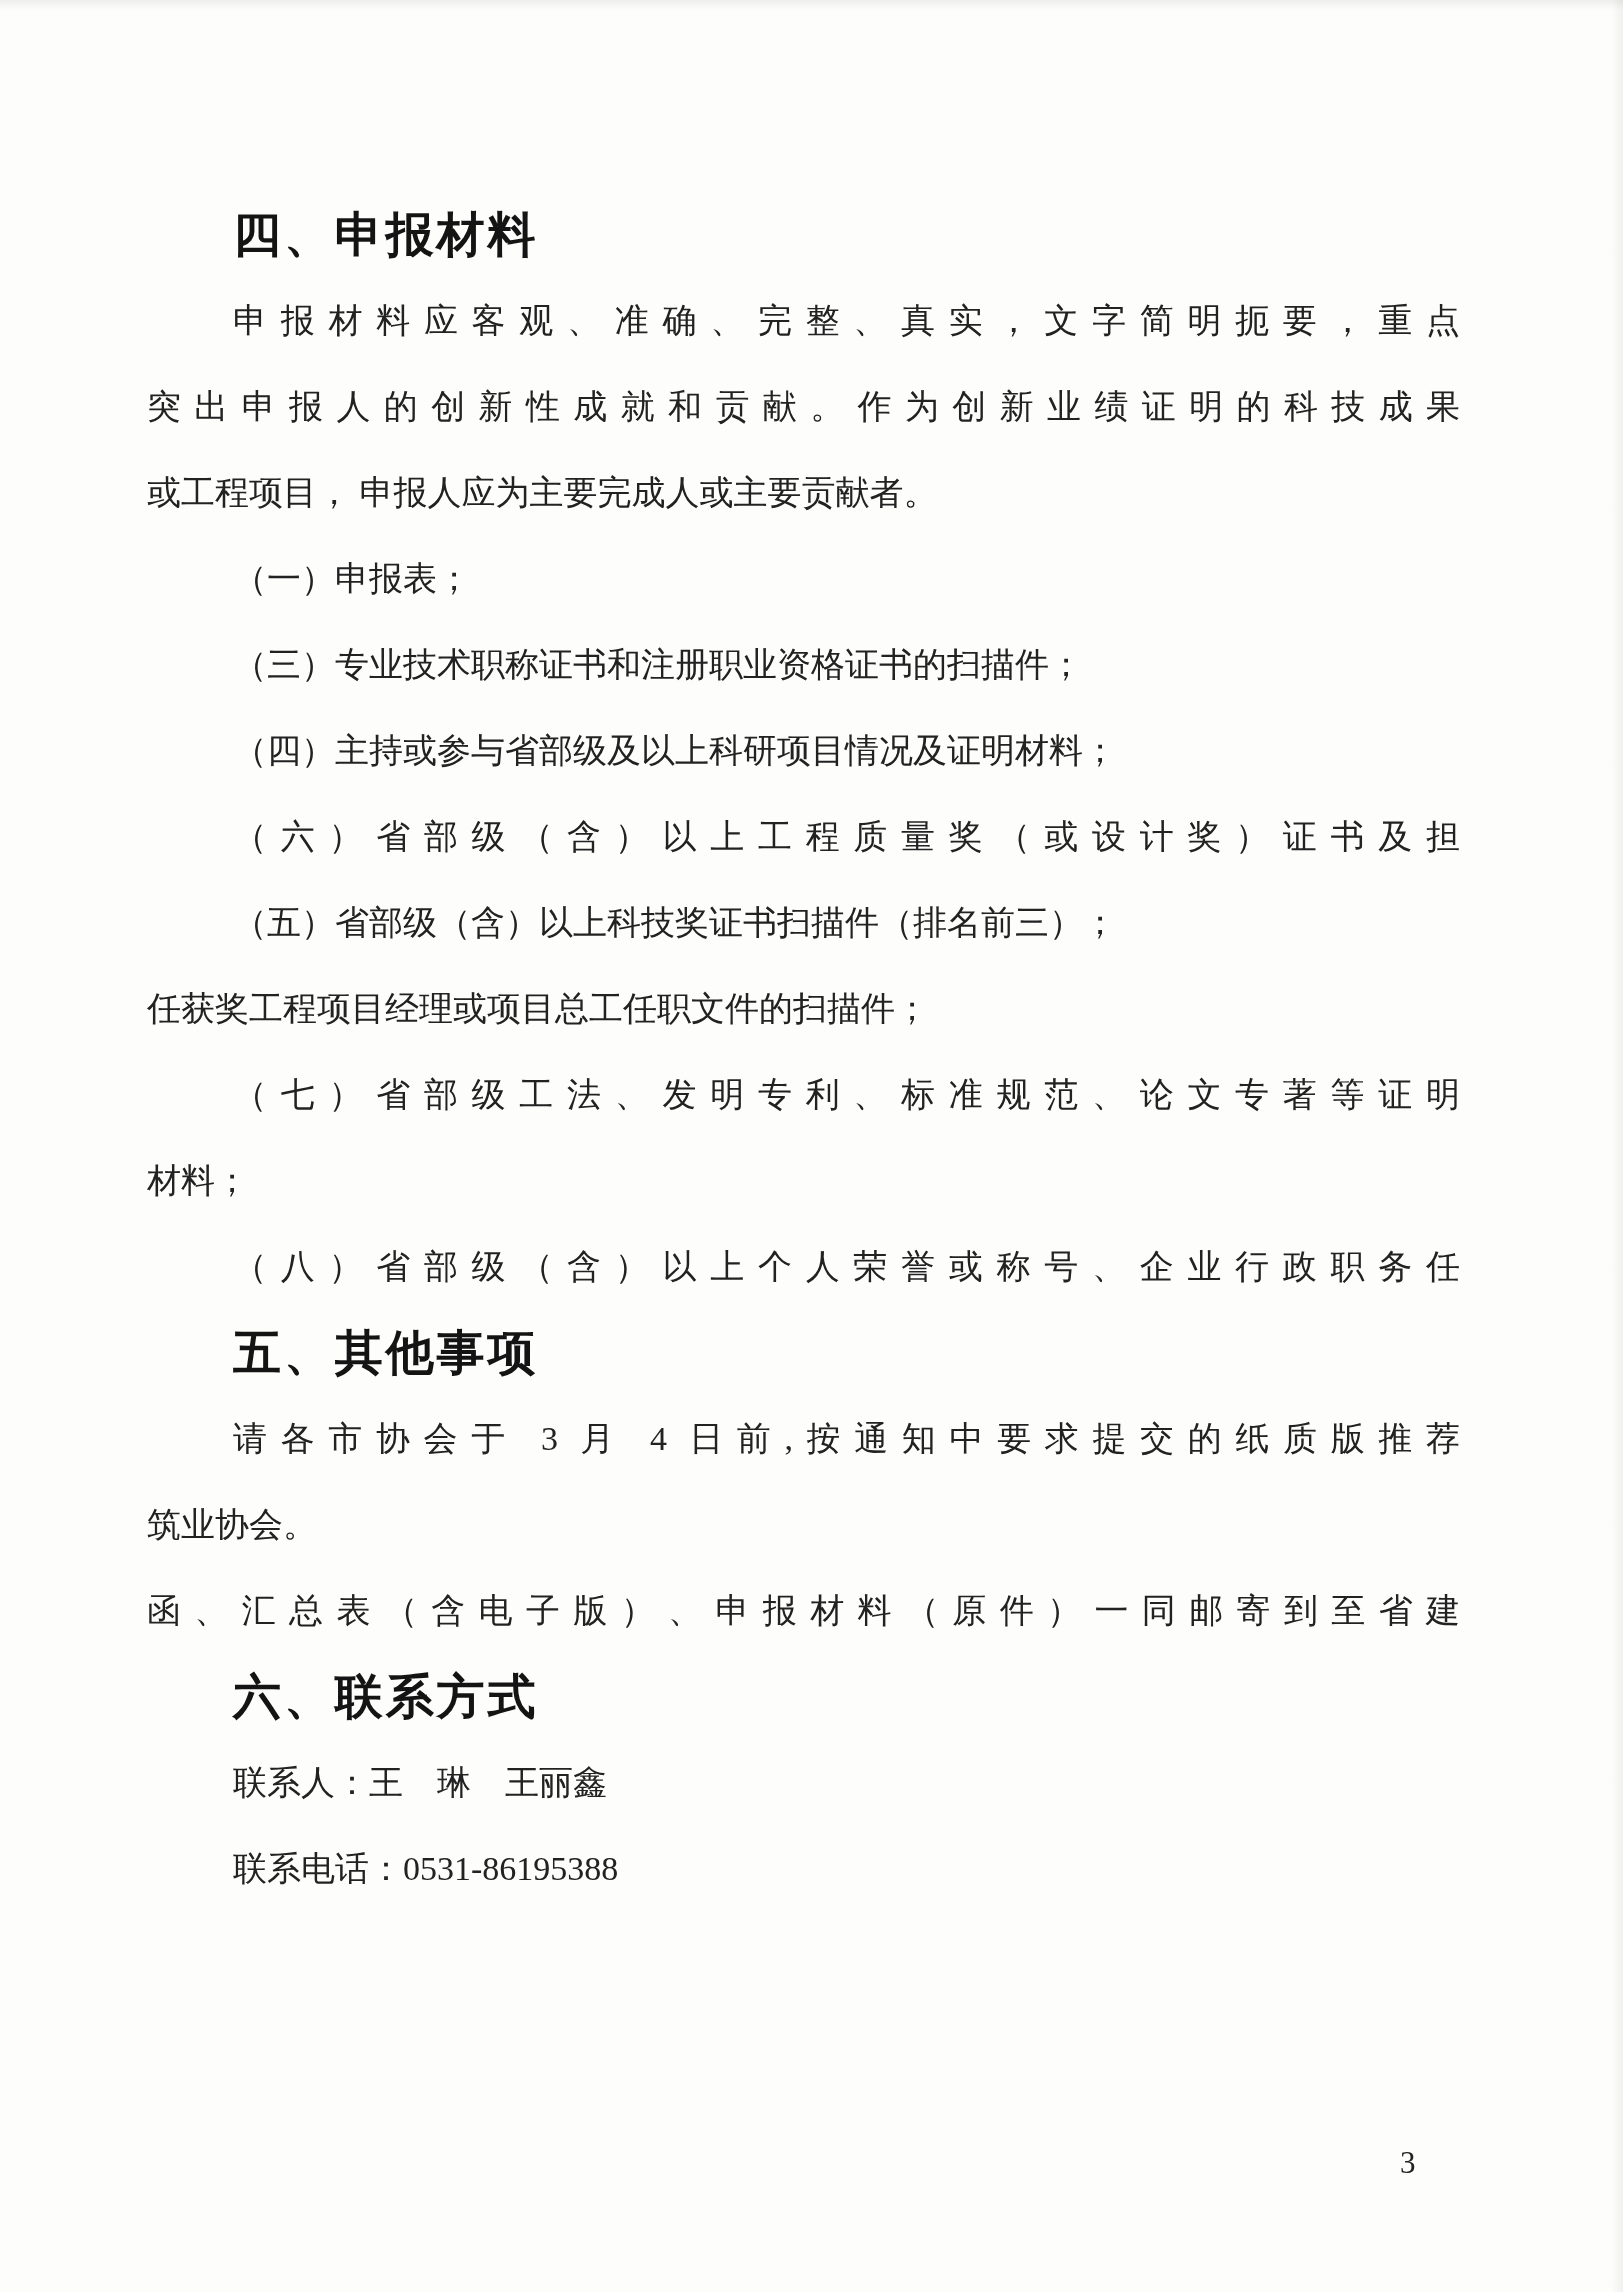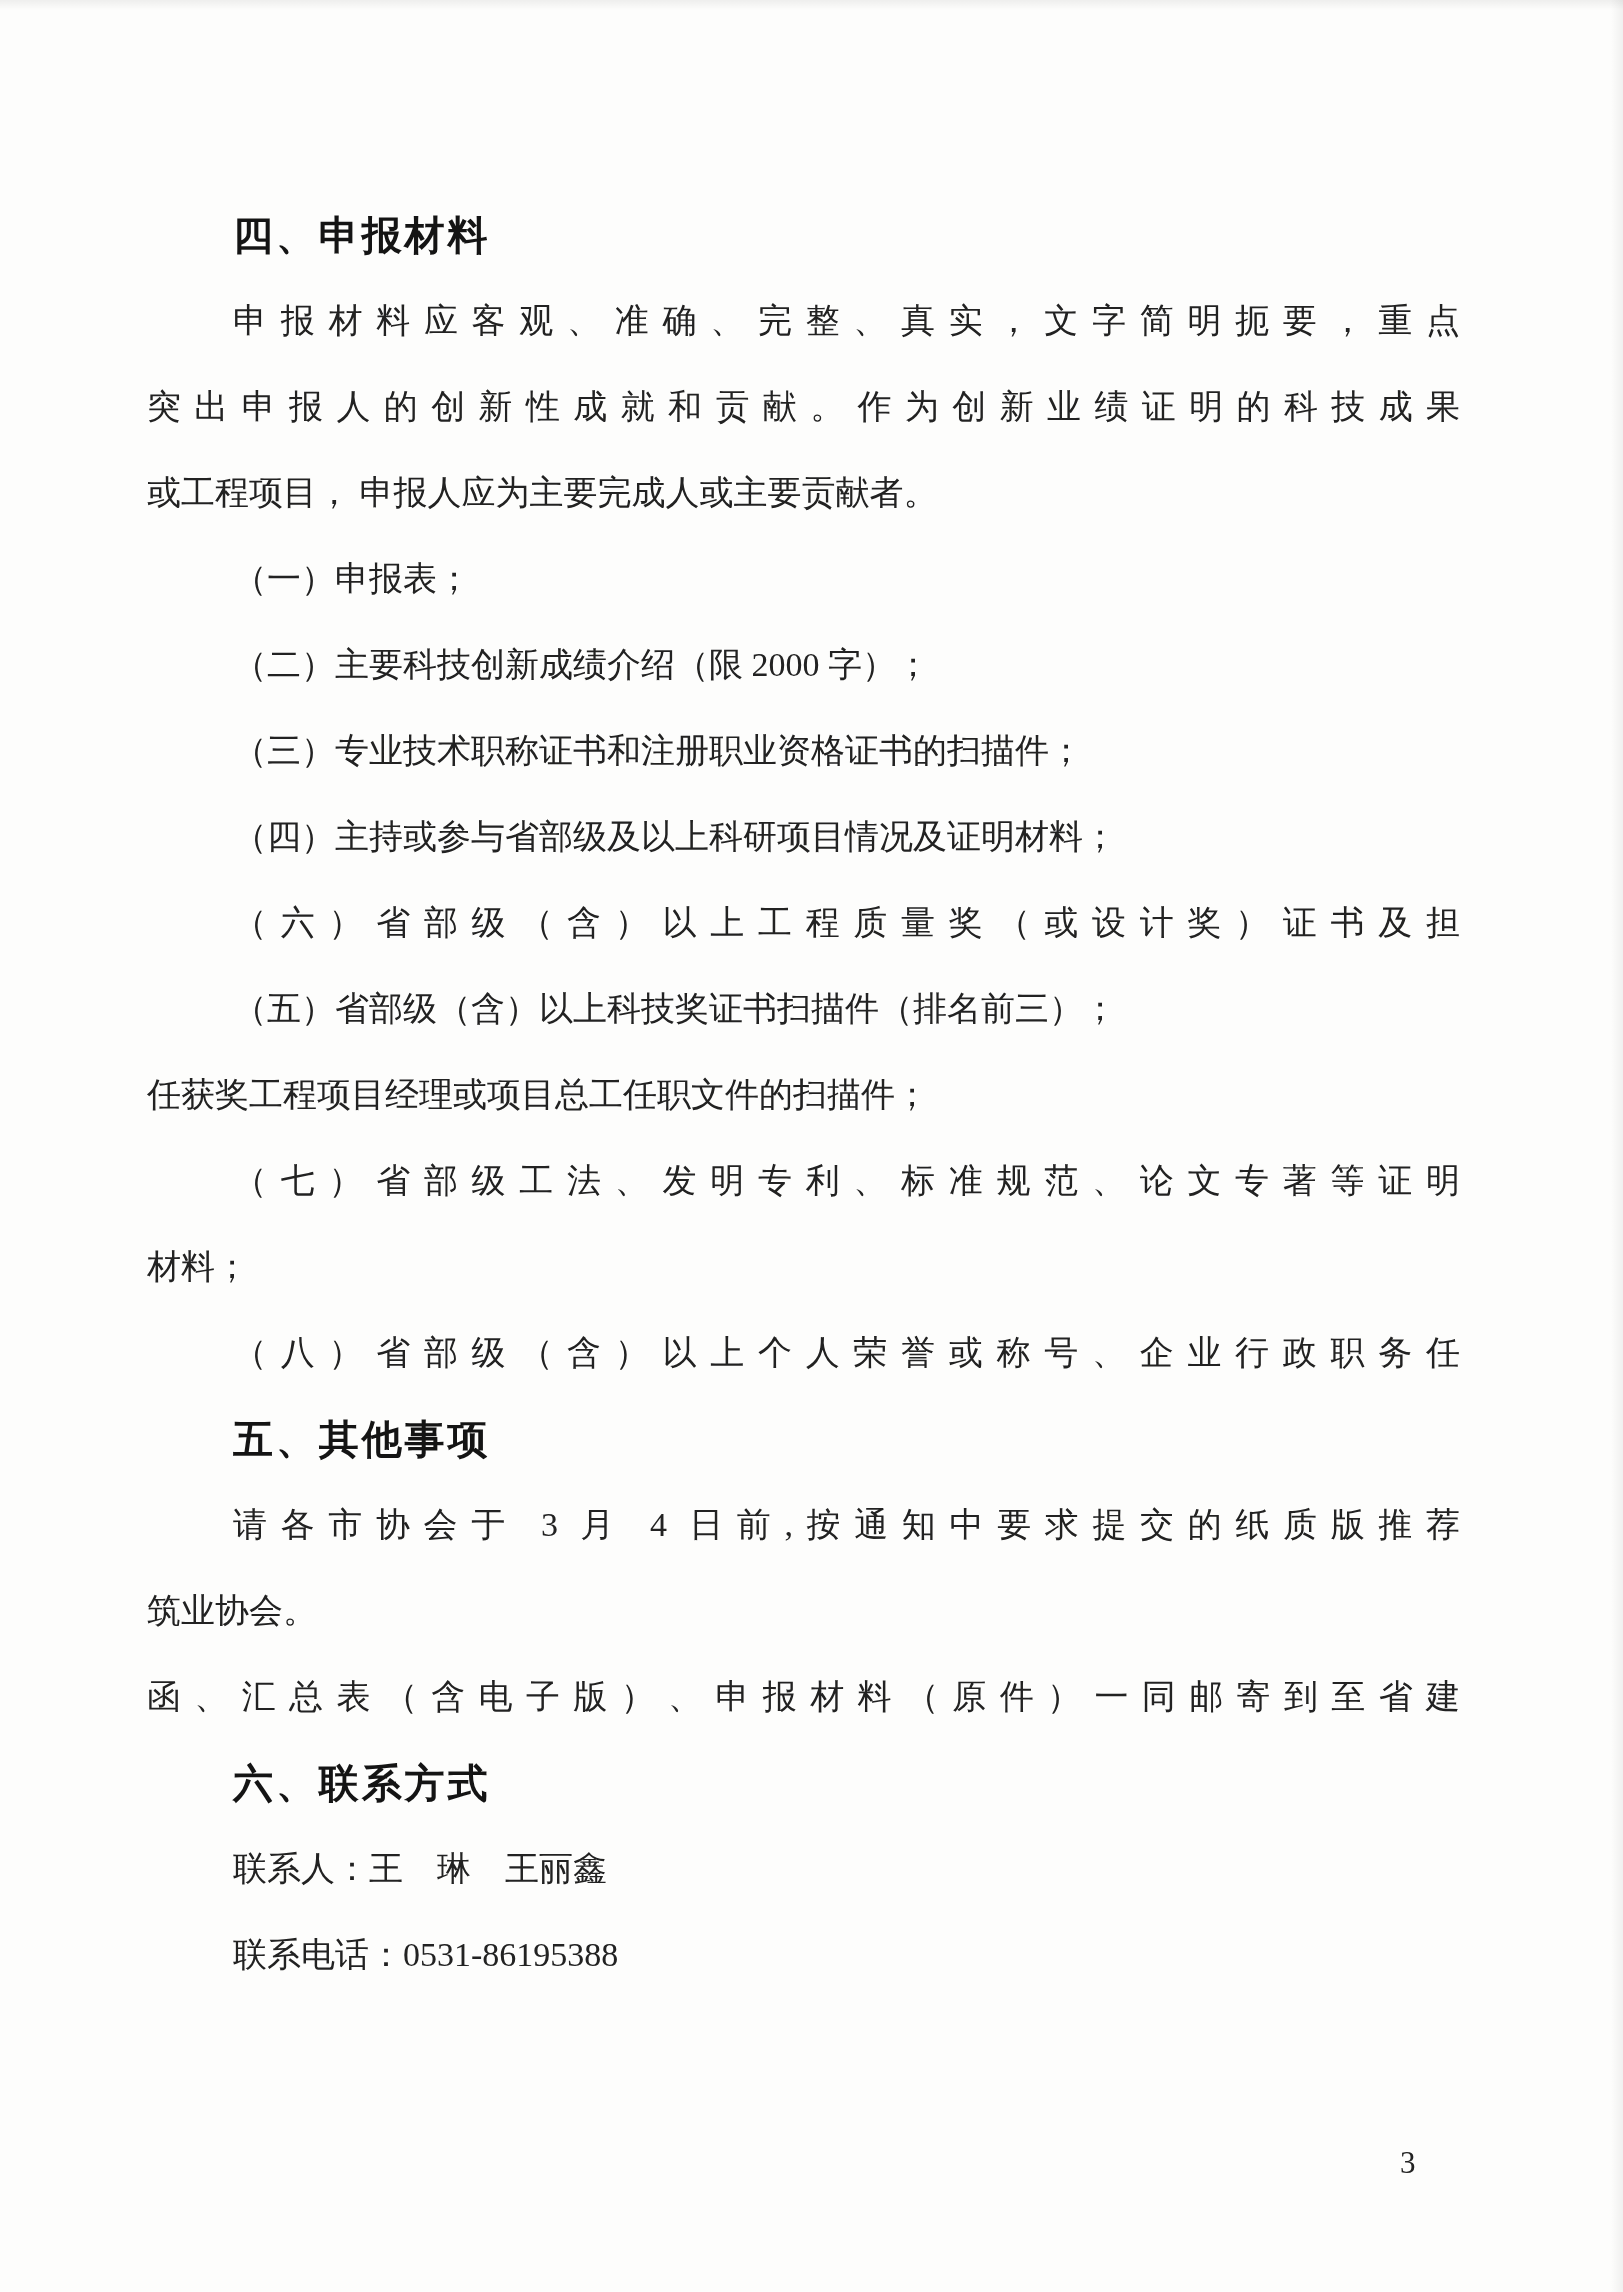--- a/index.html
+++ b/index.html
@@ -49,21 +49,21 @@
     white-space: normal;
     text-align: justify;
     text-align-last: justify;
   }
   .indent {
     padding-left: 86px;
   }
   .heading {
     font-family: "Liberation Sans", sans-serif;
     font-weight: 700;
-    font-size: 40px;
+    font-size: 48px;
     letter-spacing: 2.9px;
     color: #141414;
   }
   .page-number {
     position: absolute;
     left: 1400px;
     top: 2145px;
     font-size: 31px;
     font-family: "Liberation Serif", serif;
     color: #222;
@@ -73,21 +73,20 @@
 <body>
 
 <div class="page">
   <div class="content">
 
     <div class="line heading indent">四、申报材料</div>
     <div class="line indent justify">申报材料应客观、准确、完整、真实，文字简明扼要，重点</div>
     <div class="line justify">突出申报人的创新性成就和贡献。作为创新业绩证明的科技成果</div>
     <div class="line">或工程项目， 申报人应为主要完成人或主要贡献者。</div>
     <div class="line indent">（一）申报表；</div>
-    <div class="line indent">（二）主要科技创新成绩介绍（限 2000 字）；</div>
     <div class="line indent">（三）专业技术职称证书和注册职业资格证书的扫描件；</div>
     <div class="line indent">（四）主持或参与省部级及以上科研项目情况及证明材料；</div>
     <div class="line indent justify">（六）省部级（含）以上工程质量奖（或设计奖）证书及担</div>
     <div class="line indent">（五）省部级（含）以上科技奖证书扫描件（排名前三）；</div>
     <div class="line">任获奖工程项目经理或项目总工任职文件的扫描件；</div>
     <div class="line indent justify">（七）省部级工法、发明专利、标准规范、论文专著等证明</div>
     <div class="line">材料；</div>
     <div class="line indent justify">（八）省部级（含）以上个人荣誉或称号、企业行政职务任</div>
 
     <div class="line heading indent">五、其他事项</div>

